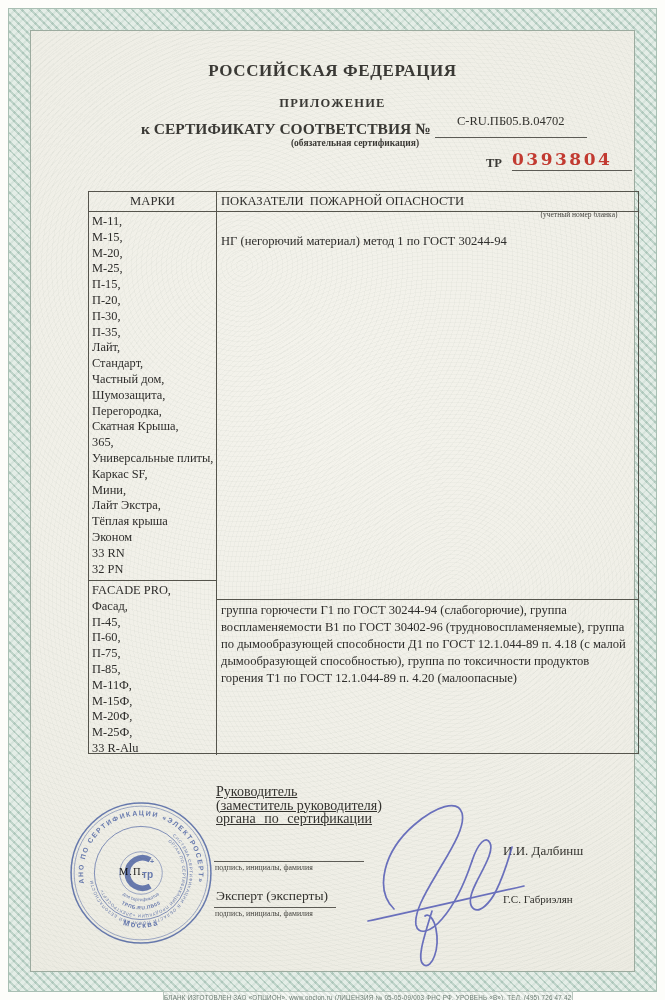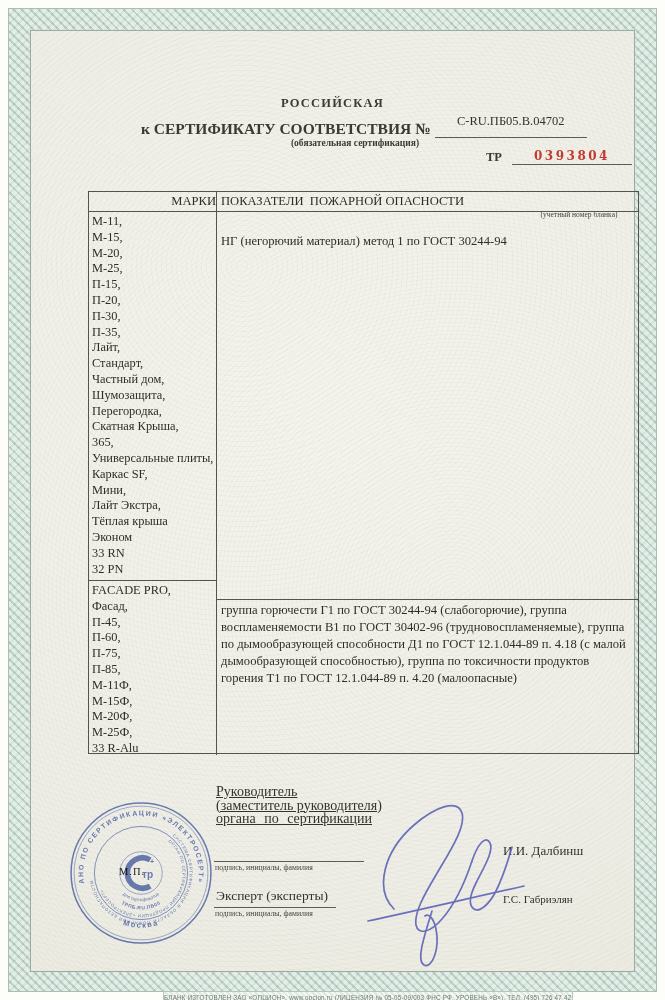--- a/index.html
+++ b/index.html
@@ -21,30 +21,30 @@
   .abs{position:absolute;}
   
   .country{left:0;right:0;top:30px;text-align:center;font-size:17px;font-weight:bold;letter-spacing:.6px;color:#3a3935;}
   .appendix{left:0;right:0;top:65px;text-align:center;font-size:12.5px;font-weight:bold;letter-spacing:1.2px;color:#3a3935;}
   .certline{left:110px;top:83px;display:flex;align-items:flex-end;gap:4px;}
   .certline .lbl{font-size:15.5px;font-weight:bold;color:#3a3935;white-space:nowrap;}
   .certnum-box{width:152px;border-bottom:1px solid #5c5b55;text-align:center;font-size:12.5px;padding-bottom:8px;color:#33322e;white-space:nowrap;}
   .mandatory{left:0;width:648px;top:107px;text-align:center;font-size:9.5px;font-weight:bold;color:#3a3935;}
   .trrow{left:455px;top:118px;display:flex;align-items:flex-end;gap:10px;}
   .trrow .lbl{font-size:12.5px;font-weight:bold;color:#3a3935;}
-  .blank-box{width:120px;border-bottom:1px solid #5c5b55;text-align:center;font-size:12px;font-weight:bold;
+  .blank-box{width:120px;border-bottom:1px solid #5c5b55;font-size:17px;font-weight:bold;
              letter-spacing:2.5px;color:#c23a31;padding-bottom:1px;font-family:"DejaVu Serif", serif;}
   .blank-caption{left:487px;top:143px;width:122px;text-align:center;font-size:7.5px;color:#45443f;margin-top:36px;}
   
   .cert-table{left:57px;top:160px;width:551px;height:563px;border:1px solid #55544c;
     display:grid;grid-template-columns:128px 1fr;grid-template-rows:20px 368px 175px;
     font-size:12.4px;box-sizing:border-box;}
   .cell{box-sizing:border-box;overflow:hidden;}
   .b-r{border-right:1px solid #55544c;} .b-b{border-bottom:1px solid #55544c;} .b-t{border-top:1px solid #55544c;}
-  .th1{text-align:right;line-height:19px;font-size:12.6px;}
+  .th1{text-align:center;line-height:19px;font-size:12.6px;}
   .th2{padding-left:4px;line-height:19px;font-size:12.6px;white-space:pre;}
   .marks{padding:2px 2px 0 3px;}
   .mark-line{line-height:15.8px;white-space:nowrap;}
   .ind{padding:2px 6px 0 4px;line-height:16.9px;font-size:12.6px;margin-top:19px;}
   
   .sig-title{left:185px;top:754px;font-size:14px;line-height:13.5px;color:#33322e;text-decoration:underline;}
   .sig-title .w{word-spacing:5px;}
   .sig-rule1{left:183px;top:830px;width:150px;border-top:1px solid #5c5b55;}
   .sig-cap1{left:184px;top:832px;font-size:7.8px;color:#45443f;}
   .expert-title{left:185px;top:857px;font-size:13.5px;color:#33322e;}
@@ -61,21 +61,22 @@
     color:#6d7d73;font-size:6.3px;line-height:11px;text-align:center;white-space:nowrap;overflow:hidden;
     letter-spacing:.2px;font-family:"Liberation Sans", sans-serif;}
 </style>
 </head>
 <body>
 
 <div class="page">
   <div class="frame-band"></div>
   <div class="content">
 
-    <div class="abs appendix">РОССИЙСКАЯ</div>
+    <div class="abs country">РОССИЙСКАЯ ФЕДЕРАЦИЯ</div>
+    <div class="abs appendix">ПРИЛОЖЕНИЕ</div>
 
     <div class="abs certline">
       <span class="lbl">к СЕРТИФИКАТУ СООТВЕТСТВИЯ  №</span>
       <span class="certnum-box">C-RU.ПБ05.В.04702</span>
     </div>
     <div class="abs mandatory">(обязательная сертификация)</div>
 
     <div class="abs trrow">
       <span class="lbl">ТР</span>
       <span class="blank-box">0393804</span>

